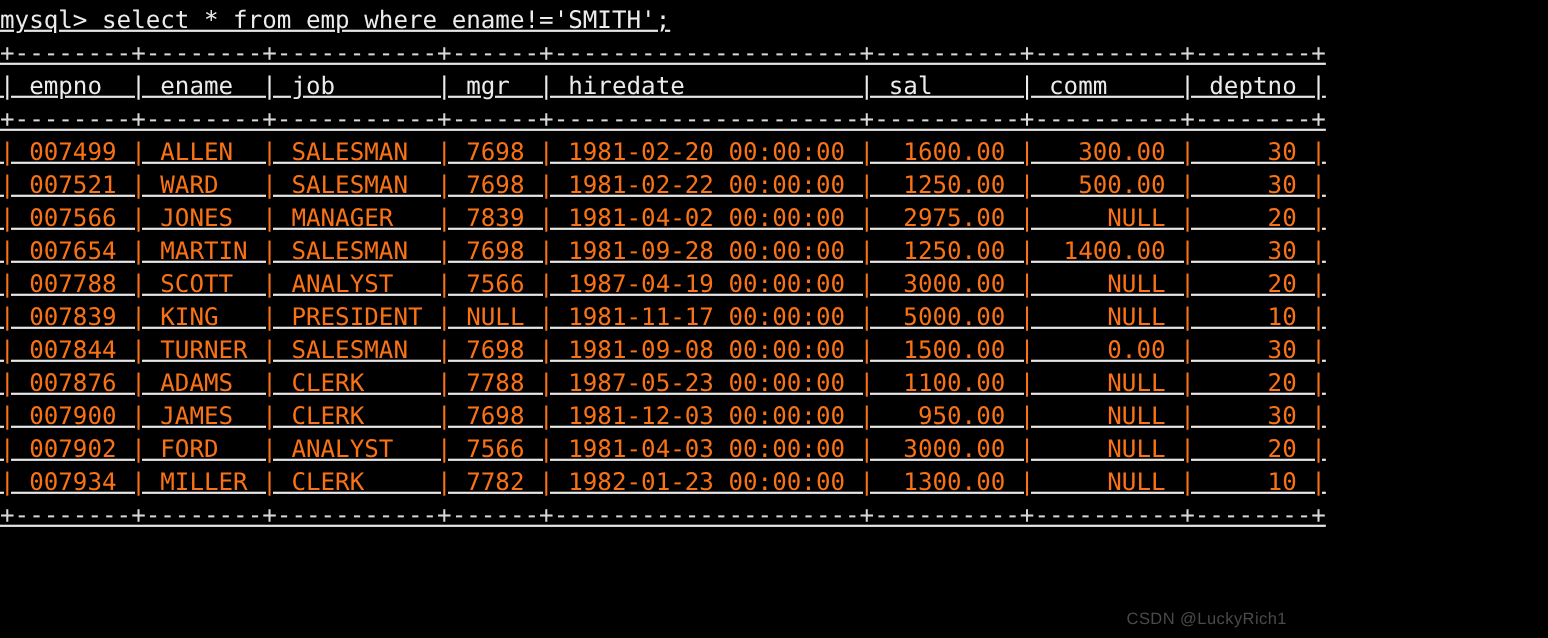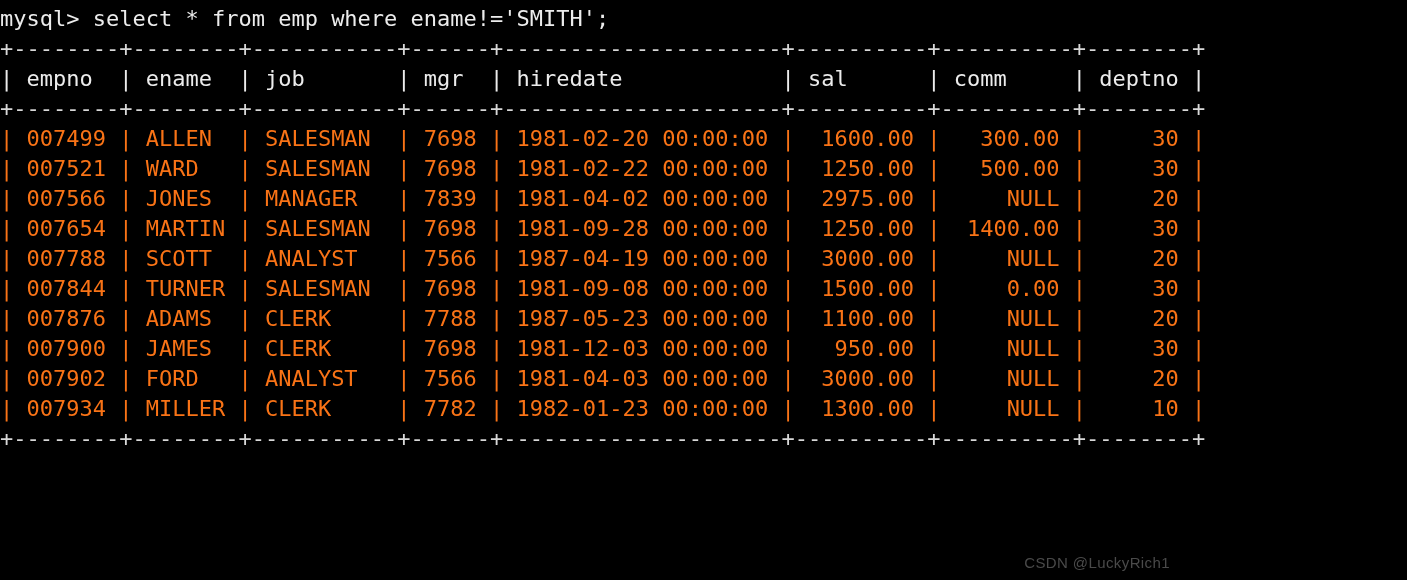--- a/index.html
+++ b/index.html
@@ -19,20 +19,21 @@
     width: 1186px;
     height: 580px;
     background: #000000;
     color: #e6e6e6;
     font-family: "DejaVu Sans Mono", "Liberation Mono", monospace;
     font-size: 22px;
     line-height: 30px;
     letter-spacing: 0px;
     padding: 4px 2px 0 0;
     box-sizing: border-box;
+    text-decoration: underline;
   }
   .line {
     white-space: pre;
     font-family: "DejaVu Sans Mono", "Liberation Mono", monospace;
     font-size: 22px;
     line-height: 30px;
     height: 30px;
     color: #e6e6e6;
     margin: 0;
     padding: 0;
@@ -66,20 +67,21 @@
   <div class="line header-line">| empno  | ename  | job       | mgr  | hiredate            | sal      | comm     | deptno |</div>
 
   <div class="line rule-line">+--------+--------+-----------+------+---------------------+----------+----------+--------+</div>
 
   <div id="data-rows">
       <div class="line data-line">| 007499 | ALLEN  | SALESMAN  | 7698 | 1981-02-20 00:00:00 |  1600.00 |   300.00 |     30 |</div>
       <div class="line data-line">| 007521 | WARD   | SALESMAN  | 7698 | 1981-02-22 00:00:00 |  1250.00 |   500.00 |     30 |</div>
       <div class="line data-line">| 007566 | JONES  | MANAGER   | 7839 | 1981-04-02 00:00:00 |  2975.00 |     NULL |     20 |</div>
       <div class="line data-line">| 007654 | MARTIN | SALESMAN  | 7698 | 1981-09-28 00:00:00 |  1250.00 |  1400.00 |     30 |</div>
       <div class="line data-line">| 007788 | SCOTT  | ANALYST   | 7566 | 1987-04-19 00:00:00 |  3000.00 |     NULL |     20 |</div>
+      <div class="line data-line">| 007839 | KING   | PRESIDENT | NULL | 1981-11-17 00:00:00 |  5000.00 |     NULL |     10 |</div>
       <div class="line data-line">| 007844 | TURNER | SALESMAN  | 7698 | 1981-09-08 00:00:00 |  1500.00 |     0.00 |     30 |</div>
       <div class="line data-line">| 007876 | ADAMS  | CLERK     | 7788 | 1987-05-23 00:00:00 |  1100.00 |     NULL |     20 |</div>
       <div class="line data-line">| 007900 | JAMES  | CLERK     | 7698 | 1981-12-03 00:00:00 |   950.00 |     NULL |     30 |</div>
       <div class="line data-line">| 007902 | FORD   | ANALYST   | 7566 | 1981-04-03 00:00:00 |  3000.00 |     NULL |     20 |</div>
       <div class="line data-line">| 007934 | MILLER | CLERK     | 7782 | 1982-01-23 00:00:00 |  1300.00 |     NULL |     10 |</div>
     </div>
 
   <div class="line rule-line">+--------+--------+-----------+------+---------------------+----------+----------+--------+</div>
 
 

